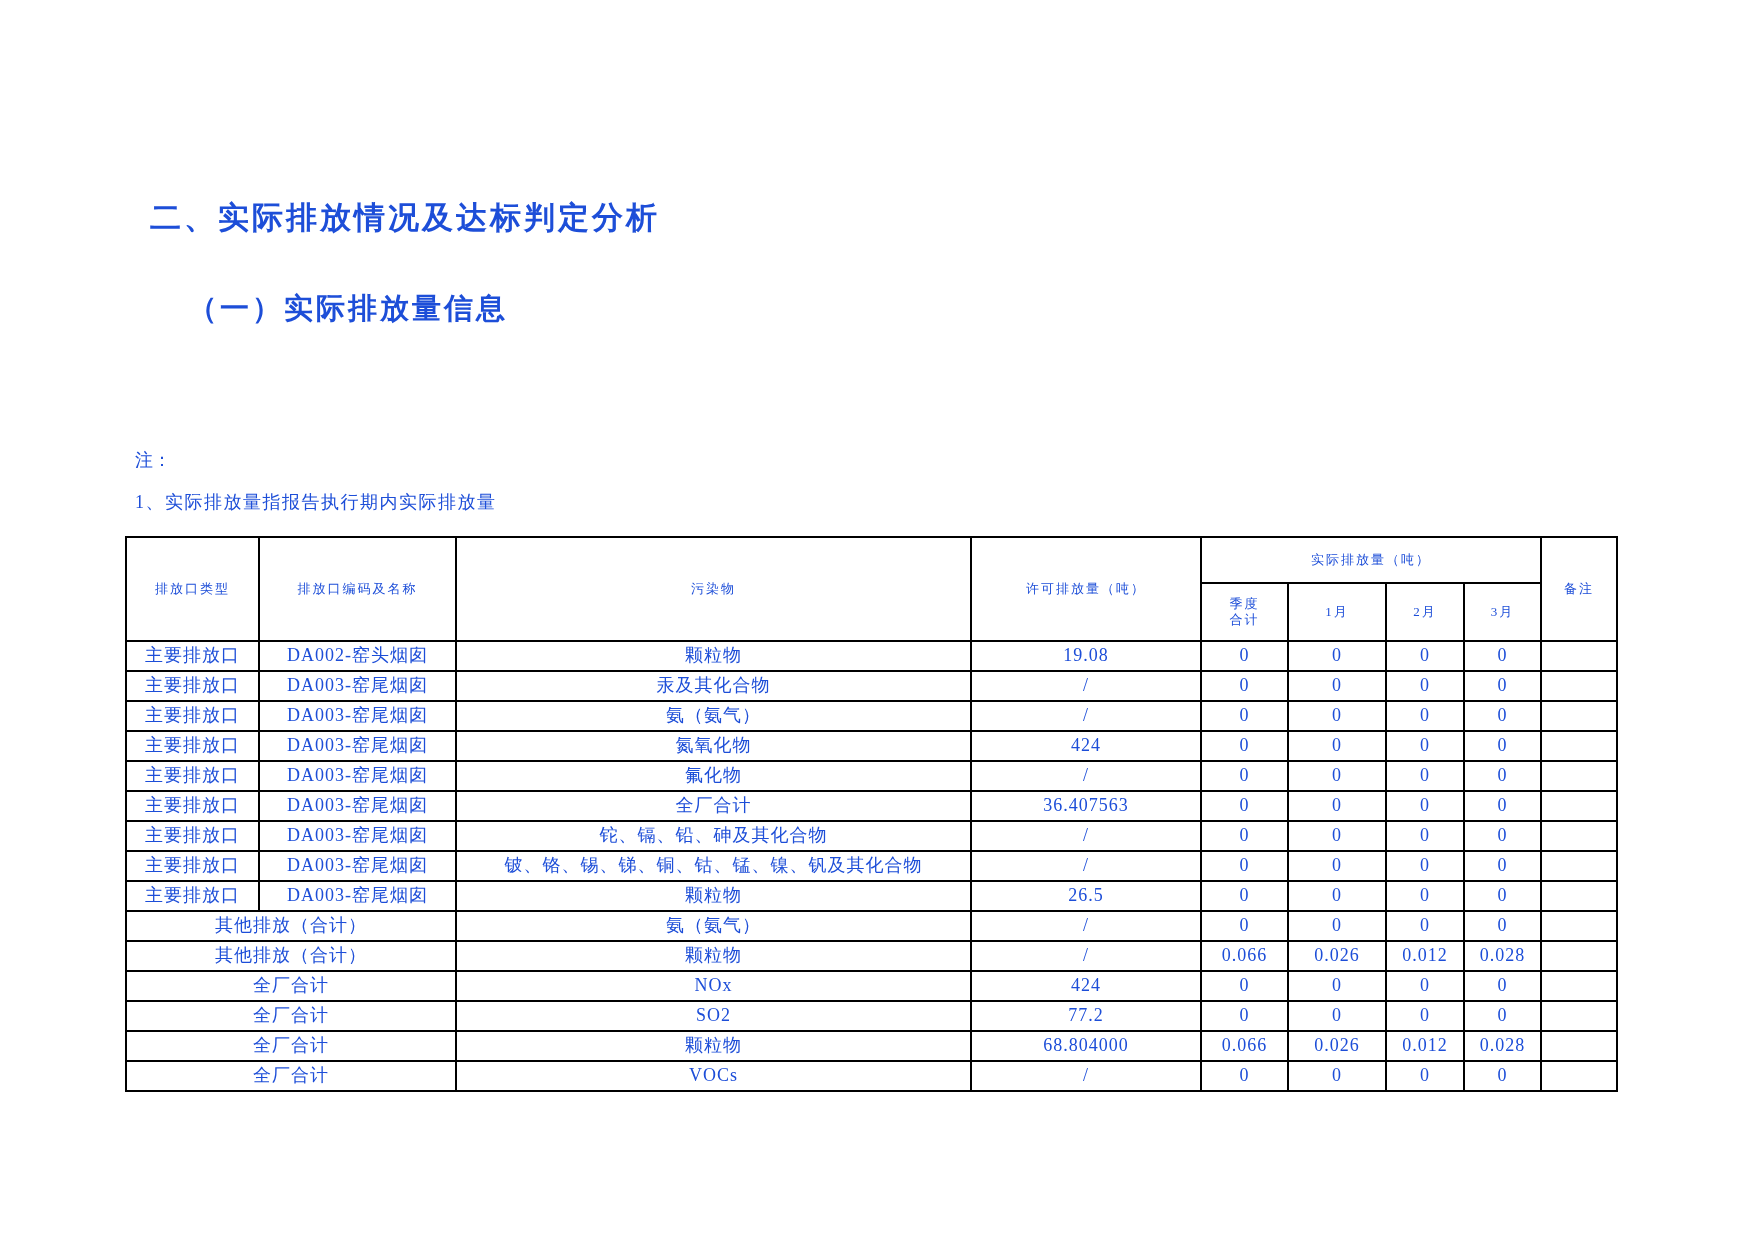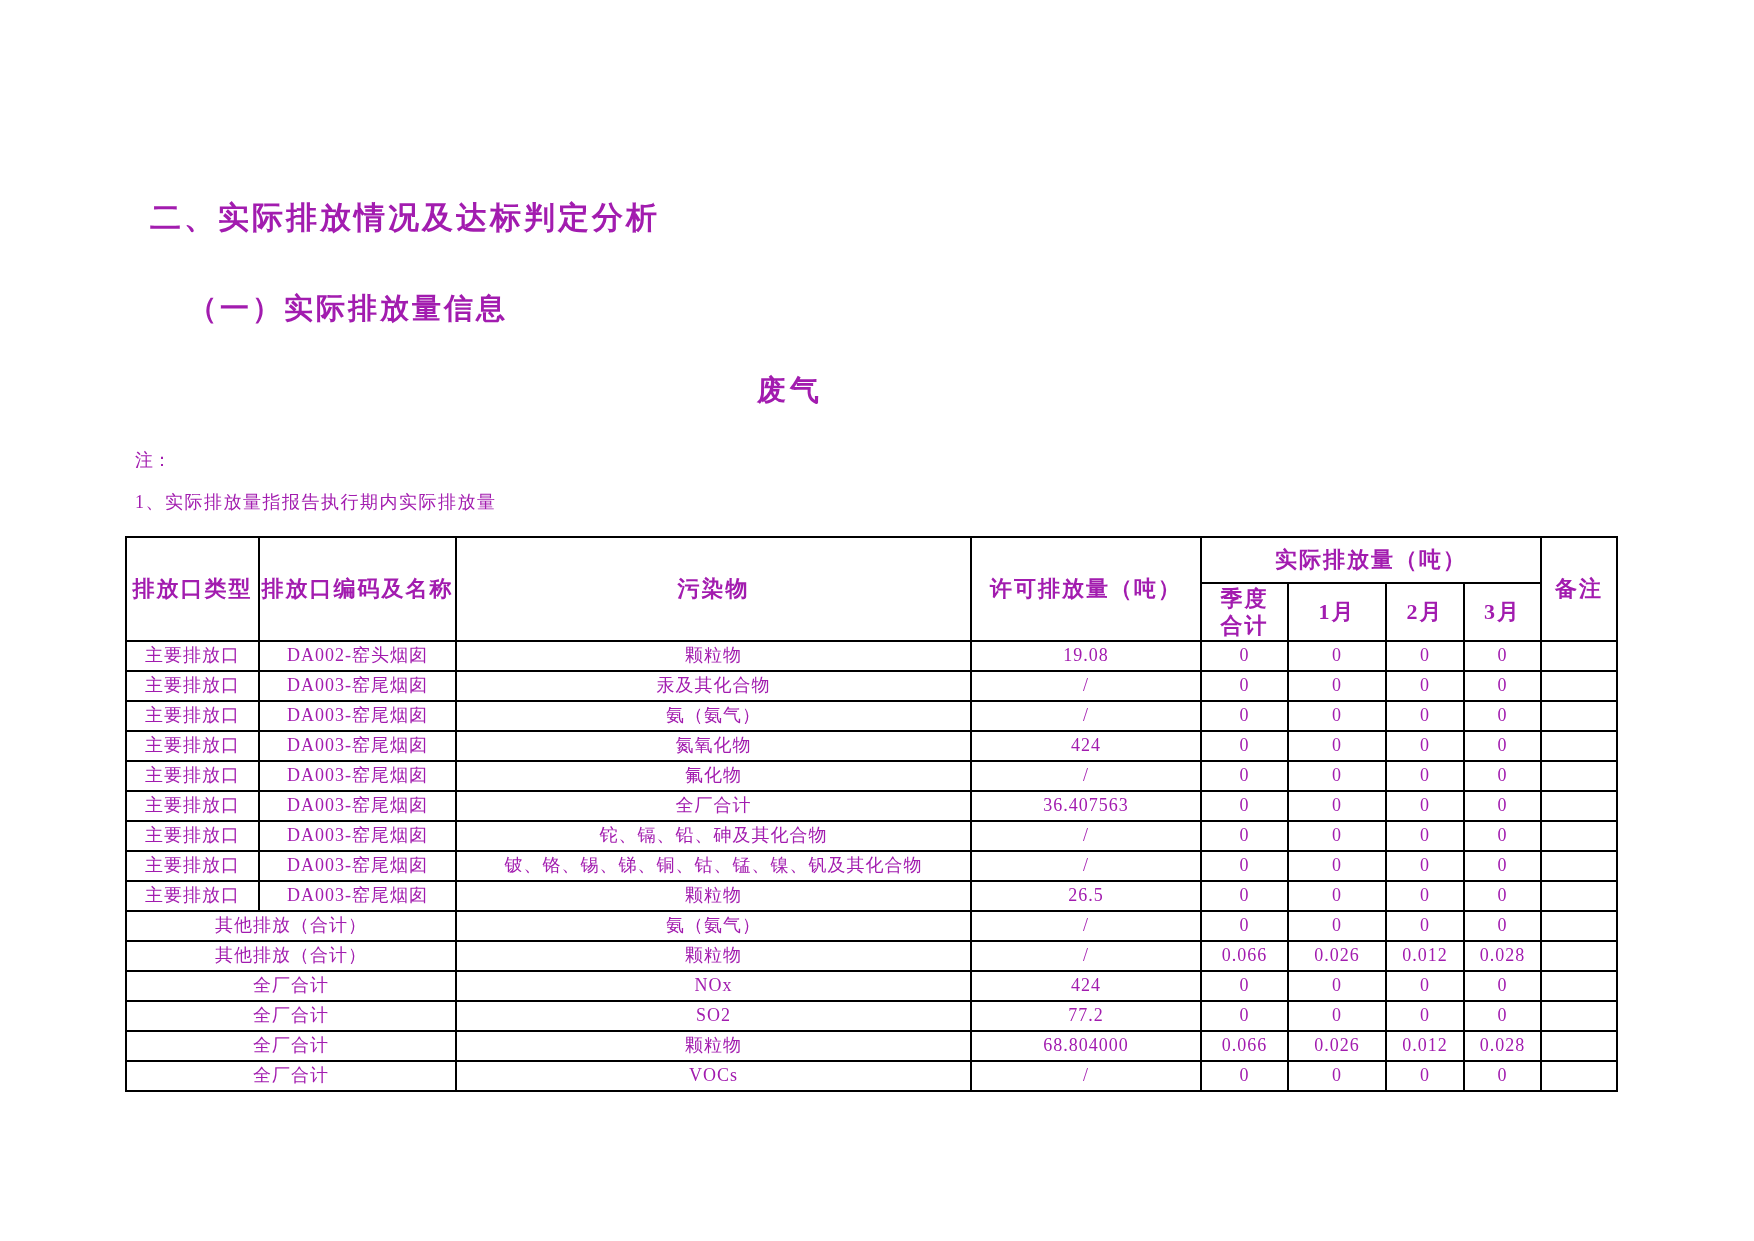--- a/index.html
+++ b/index.html
@@ -1,21 +1,21 @@
 <!DOCTYPE html>
 <html><head>
 <meta charset="utf-8">
 <style>
   html, body { margin: 0; padding: 0; background: #ffffff; }
   .page {
     position: relative;
     width: 1754px;
     height: 1241px;
     background: #ffffff;
-    color: #a21caf;
+    color: #1d4ed8;
     font-family: "Liberation Serif", "DejaVu Serif", serif;
     overflow: hidden;
   }
   .abs { position: absolute; line-height: 1.15; white-space: nowrap; }
   .h1 {
     left: 150px; top: 200px;
     font-size: 31px; font-weight: bold; letter-spacing: 3px;
   }
   .h2 {
     left: 148px; top: 292px;
@@ -37,22 +37,22 @@
     table-layout: fixed;
   }
   .emissions th, .emissions td {
     border: 2px solid #000000;
     padding: 0;
     text-align: center;
     vertical-align: middle;
     overflow: hidden;
   }
   .emissions th {
-    font-size: 22px;
-    font-weight: bold;
+    font-size: 13px;
+    font-weight: normal;
     letter-spacing: 2px;
     line-height: 1.25;
   }
   .emissions td {
     font-size: 18px;
     font-weight: normal;
     letter-spacing: 1px;
     line-height: 1.1;
   }
   tr.head-a { height: 46px; }
@@ -62,21 +62,20 @@
 </style>
 </head>
 <body>
 
 <div class="page">
 
   <div class="abs h1">二、实际排放情况及达标判定分析</div>
 
   <div class="abs h2">（一）实际排放量信息</div>
 
-  <div class="abs gas-title">废气</div>
 
   <div class="abs note-label">注：</div>
 
   <div class="abs note-1">1、实际排放量指报告执行期内实际排放量</div>
 
   <table class="emissions">
     <colgroup>
       <col style="width:133px">
       <col style="width:197px">
       <col style="width:515px">

